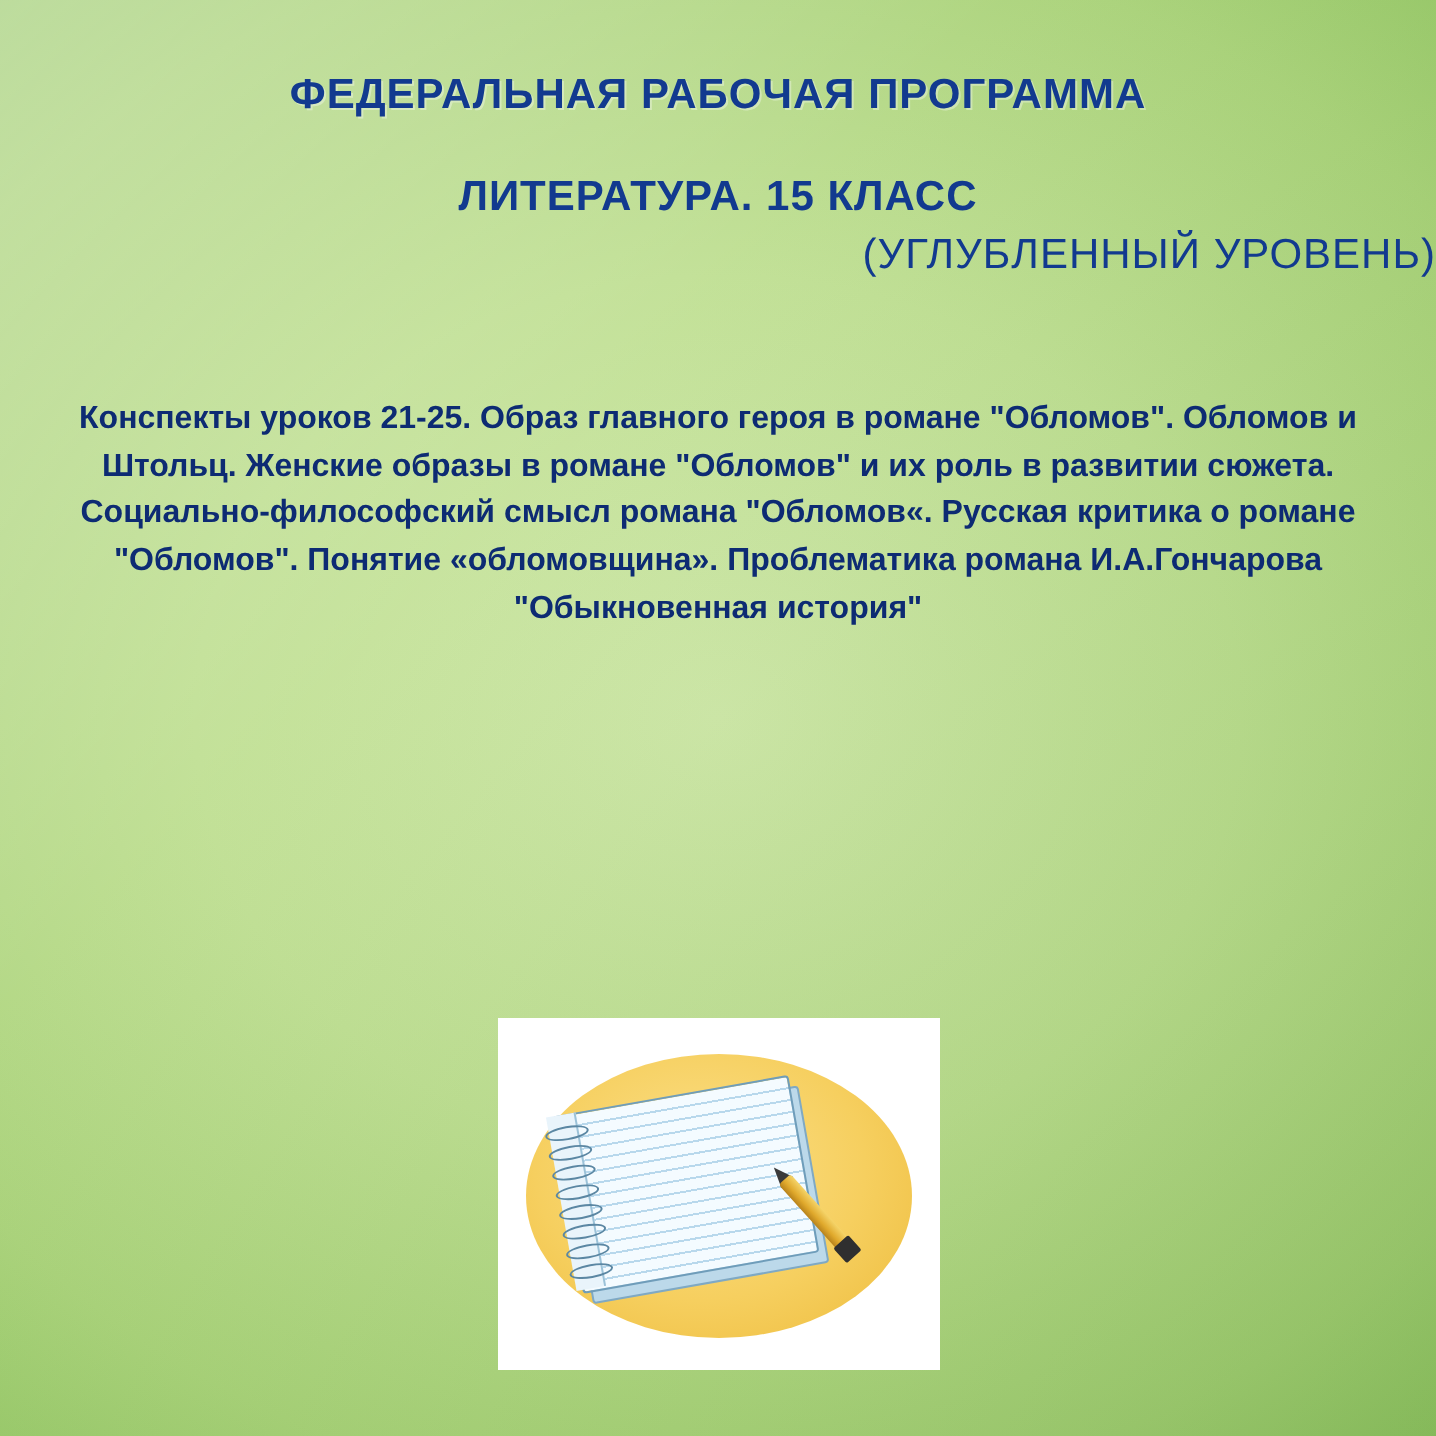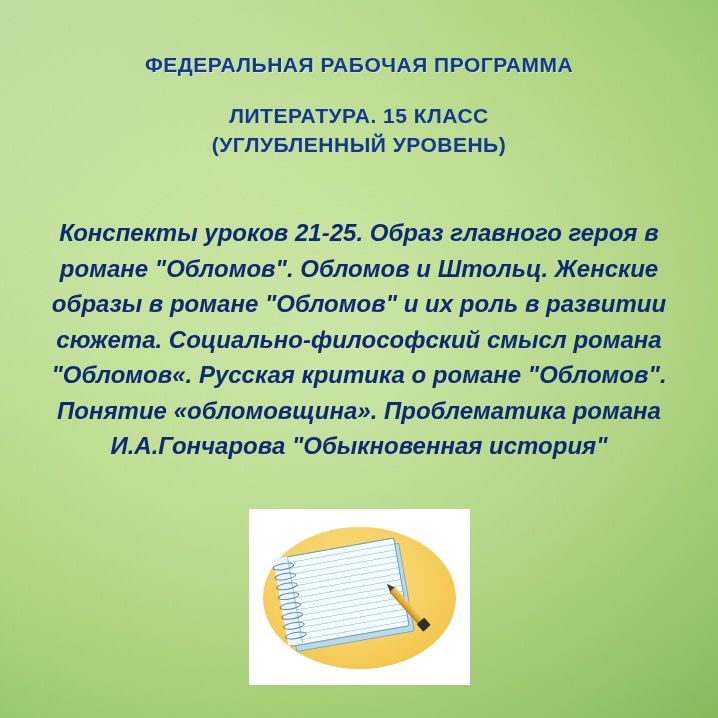--- a/index.html
+++ b/index.html
@@ -27,57 +27,57 @@
     left: 0; top: 0; right: 0; bottom: 0;
     background: linear-gradient(135deg, rgba(255,255,255,0.35) 0%, rgba(255,255,255,0.05) 35%, rgba(60,130,30,0.10) 75%, rgba(40,110,20,0.18) 100%);
     pointer-events: none;
   }
   .content {
     position: relative;
     z-index: 2;
   }
 
   .title-block {
-    padding-top: 51px;
+    padding-top: 34px;
     text-align: center;
   }
   .title-line1 {
     font-size: 21px;
     font-weight: bold;
     color: #123a8f;
     letter-spacing: 0.5px;
     line-height: 1.3;
     text-shadow: 1px 1px 0 rgba(255,255,255,0.35);
   }
   .title-line2 {
     margin-top: 24px;
     font-size: 21px;
     font-weight: bold;
     color: #123a8f;
     letter-spacing: 0.5px;
     line-height: 1.35;
   }
   .title-line3 {
     font-size: 21px;
-    font-weight: bold;
+    font-weight: normal;
     color: #123a8f;
     letter-spacing: 0.5px;
     line-height: 1.35;
+    text-align: right;
   }
 
   .subtitle-block {
     margin: 0 auto;
     padding-top: 56px;
     width: 706px;
     text-align: center;
   }
   .subtitle {
-    font-size: 24px;
+    font-size: 16px;
     font-weight: bold;
-    font-style: italic;
     color: #0d2b73;
     line-height: 1.48;
     padding: 0 6px;
   }
 
   .image-wrap {
     position: absolute;
     left: 249px;
     top: 509px;
     width: 221px;

